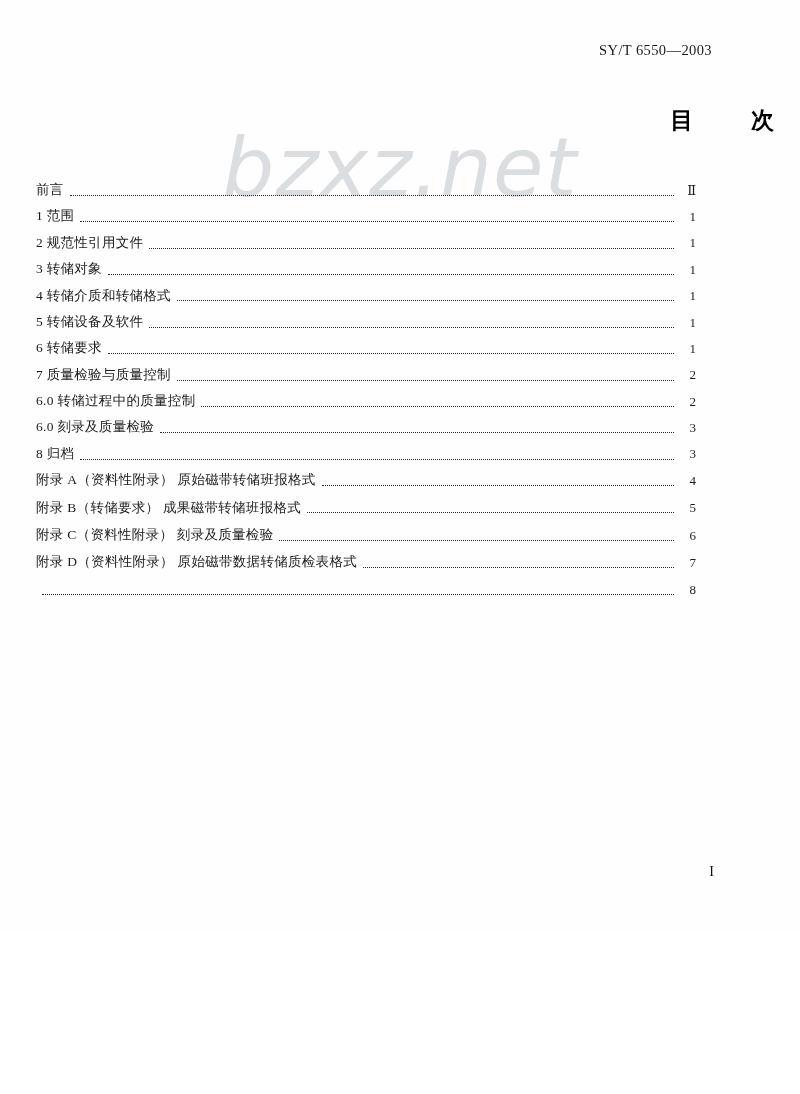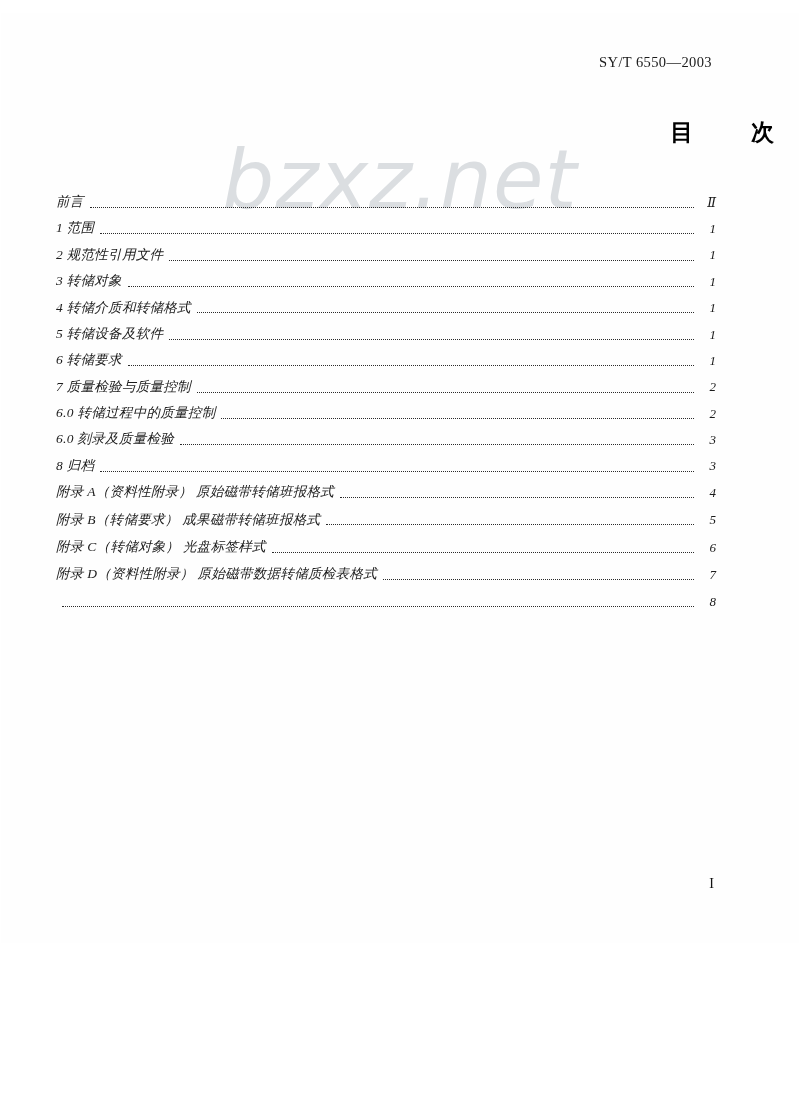--- a/index.html
+++ b/index.html
@@ -10,21 +10,20 @@
   body {
     font-family: "Liberation Serif", "DejaVu Serif", serif;
     color: #111;
   }
   .page {
     position: relative;
     width: 800px;
     height: 932px;
     background: #fefefe;
     overflow: hidden;
-    margin-top: 12px;
   }
   
   .scan-edge {
     position: absolute;
     inset: 0;
     box-shadow: inset 0 0 0 1px #ffffff;
     pointer-events: none;
   }
 
   .header-code {
@@ -48,23 +47,22 @@
     font-size: 23px;
     font-weight: bold;
     letter-spacing: 26px;
     text-indent: 26px;
     color: #000;
   }
 
   .toc {
     position: absolute;
     top: 182px;
-    left: 56px;
+    left: 36px;
     width: 660px;
-    font-style: italic;
   }
 
   .toc-row {
     display: flex;
     align-items: flex-end;
     font-size: 13.5px;
     color: #1b1b1b;
     margin-bottom: 9.5px;
     line-height: 1.25;
     white-space: nowrap;
@@ -200,21 +198,21 @@
       <span class="toc-page">4</span>
     </div>
 
     <div class="toc-row gap-sm">
       <span class="toc-label">附录 B（转储要求）  成果磁带转储班报格式</span>
       <span class="toc-leader"></span>
       <span class="toc-page">5</span>
     </div>
 
     <div class="toc-row gap-sm">
-      <span class="toc-label">附录 C（转储对象）  光盘标签样式</span>
+      <span class="toc-label">附录 C（资料性附录）  刻录及质量检验</span>
       <span class="toc-leader"></span>
       <span class="toc-page">6</span>
     </div>
 
     <div class="toc-row gap-sm">
       <span class="toc-label">附录 D（资料性附录）  原始磁带数据转储质检表格式</span>
       <span class="toc-leader"></span>
       <span class="toc-page">7</span>
     </div>
 

